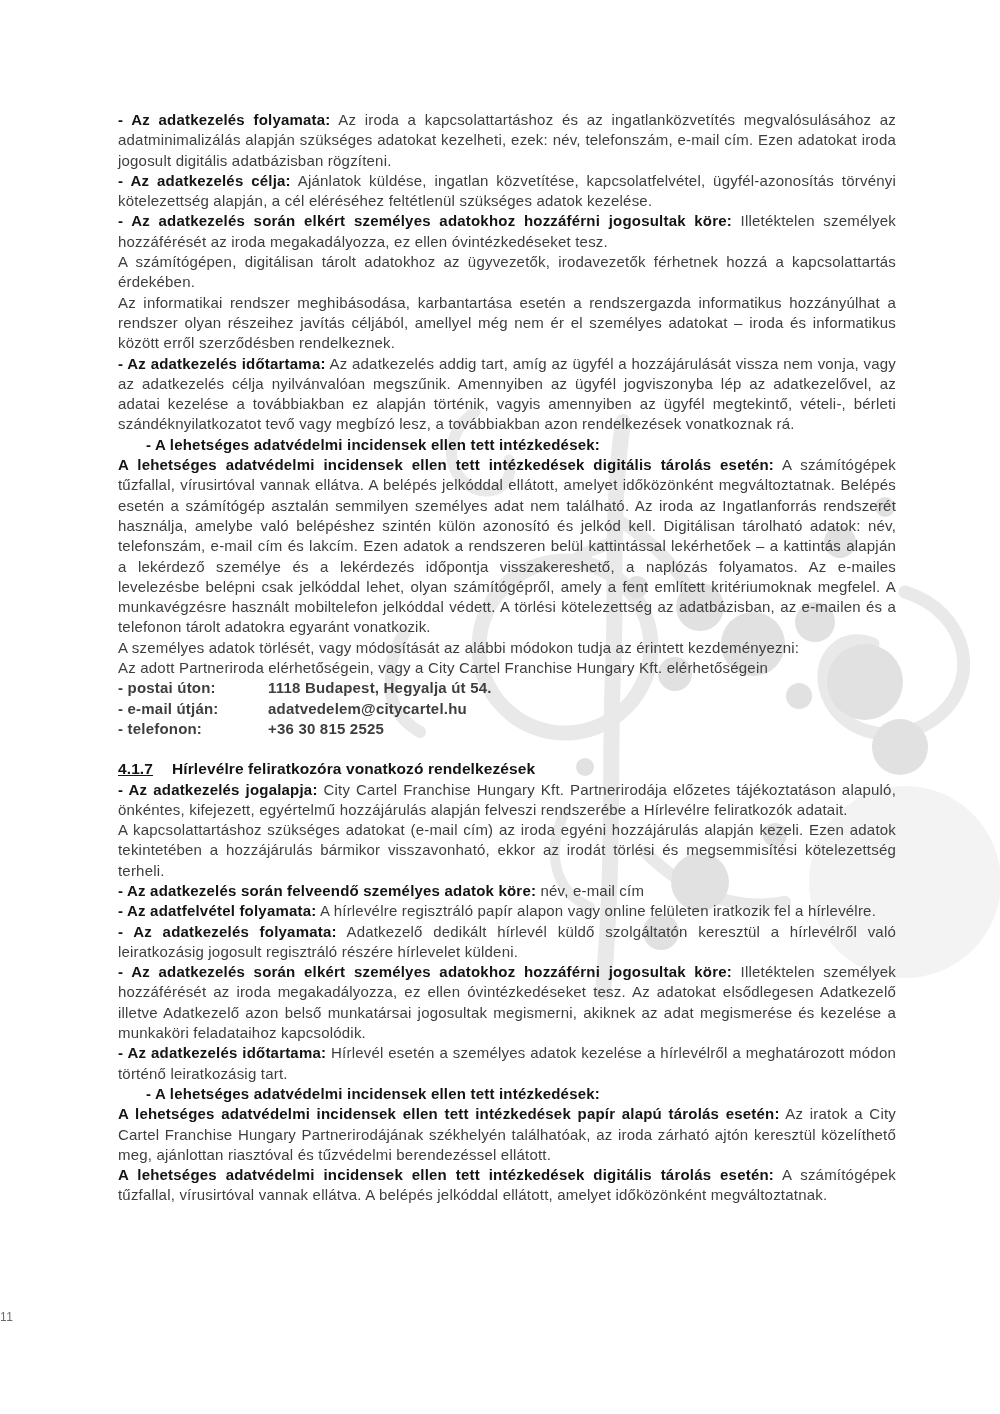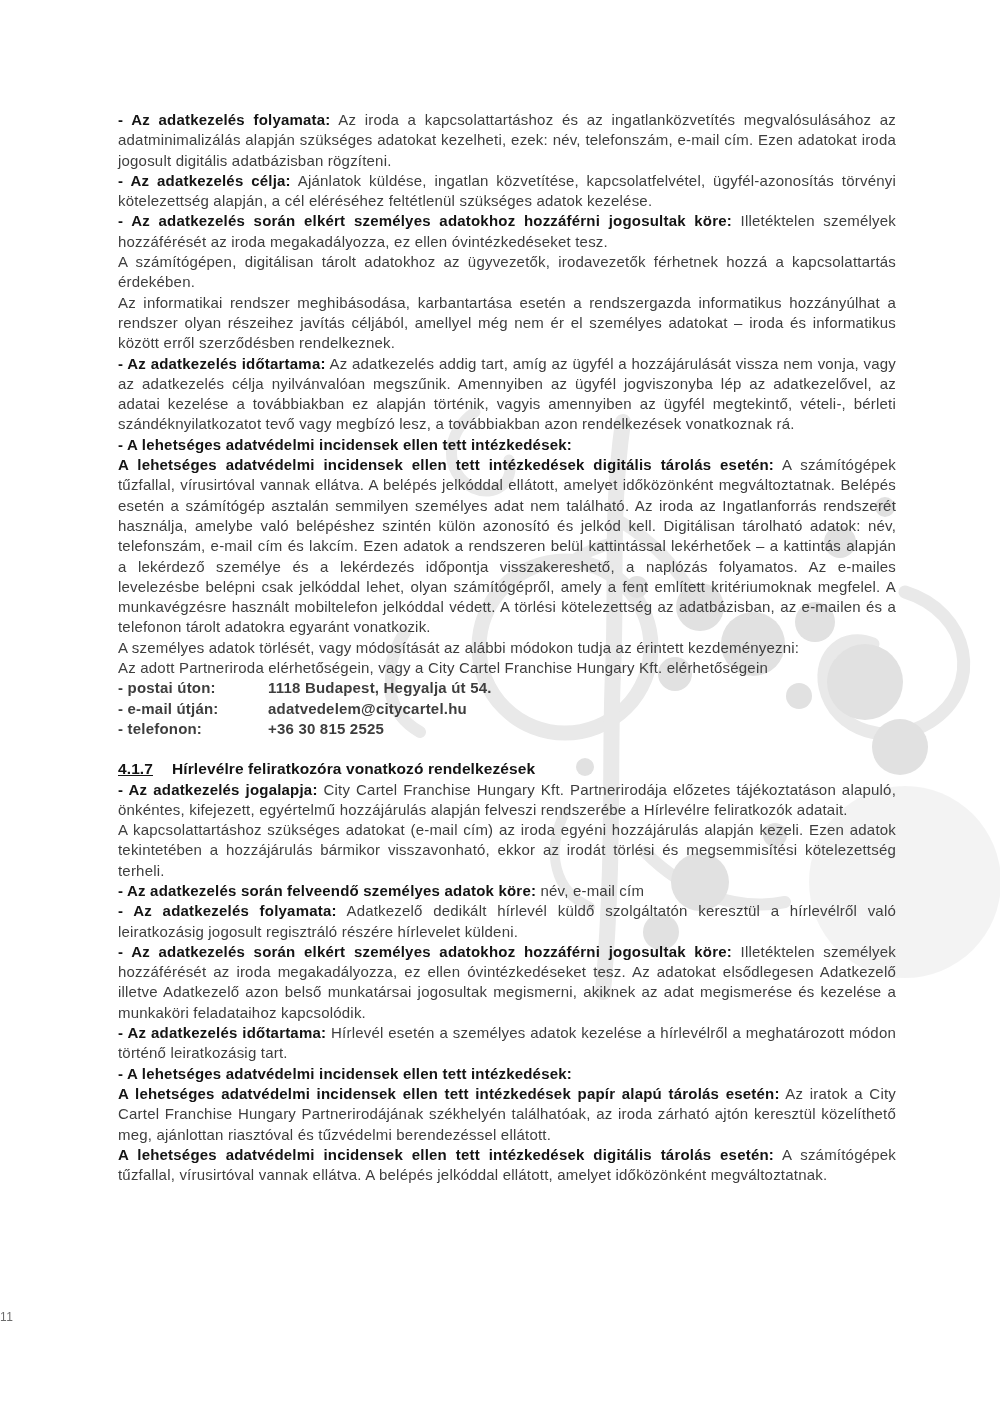--- a/index.html
+++ b/index.html
@@ -18,21 +18,21 @@
   }
   .content{
     position:absolute;left:118px;top:110px;width:778px;
     color:var(--body-text,#3e3e3e);
     font-size:15px;line-height:20.3px;letter-spacing:0.2px;
   }
   .para{margin:0;text-align:justify;}
   .para strong, .bold-line, .heading{
     color:var(--bold-text,#141414);font-weight:bold;
   }
-  .bold-line{text-align:left;}
+  .bold-line{text-align:left;margin-left:28px;}
   .contact{text-align:left;font-weight:bold;}
   .c-label{display:inline-block;width:150px;}
   .heading{
     margin:20px 0 0 0;font-size:15.5px;letter-spacing:0.1px;text-align:left;
   }
   .h-num{display:inline-block;width:54px;text-decoration:underline;}
   .footer{
     position:absolute;left:0;top:1310px;width:100%;
     text-align:left;font-size:12px;letter-spacing:0.5px;
     color:var(--footer-text,#6b6b6b);
@@ -91,20 +91,21 @@
       <p class="para"><strong>A lehetséges adatvédelmi incidensek ellen tett intézkedések digitális tárolás esetén:</strong> <span>A számítógépek tűzfallal, vírusirtóval vannak ellátva. A belépés jelkóddal ellátott, amelyet időközönként megváltoztatnak. Belépés esetén a számítógép asztalán semmilyen személyes adat nem található. Az iroda az Ingatlanforrás rendszerét használja, amelybe való belépéshez szintén külön azonosító és jelkód kell. Digitálisan tárolható adatok: név, telefonszám, e-mail cím és lakcím. Ezen adatok a rendszeren belül kattintással lekérhetőek – a kattintás alapján a lekérdező személye és a lekérdezés időpontja visszakereshető, a naplózás folyamatos. Az e-mailes levelezésbe belépni csak jelkóddal lehet, olyan számítógépről, amely a fent említett kritériumoknak megfelel. A munkavégzésre használt mobiltelefon jelkóddal védett. A törlési kötelezettség az adatbázisban, az e-mailen és a telefonon tárolt adatokra egyaránt vonatkozik.</span></p>
       <p class="para">A személyes adatok törlését, vagy módosítását az alábbi módokon tudja az érintett kezdeményezni:</p>
       <p class="para">Az adott Partneriroda elérhetőségein, vagy a City Cartel Franchise Hungary Kft. elérhetőségein</p>
       <p class="para contact"><span class="c-label">- postai úton:</span><span class="c-value">1118 Budapest, Hegyalja út 54.</span></p>
       <p class="para contact"><span class="c-label">- e-mail útján:</span><span class="c-value">adatvedelem@citycartel.hu</span></p>
       <p class="para contact"><span class="c-label">- telefonon:</span><span class="c-value">+36 30 815 2525</span></p>
       <p class="heading"><span class="h-num">4.1.7</span><span class="h-text">Hírlevélre feliratkozóra vonatkozó rendelkezések</span></p>
       <p class="para"><strong>- Az adatkezelés jogalapja:</strong> <span>City Cartel Franchise Hungary Kft. Partnerirodája előzetes tájékoztatáson alapuló, önkéntes, kifejezett, egyértelmű hozzájárulás alapján felveszi rendszerébe a Hírlevélre feliratkozók adatait.</span></p>
       <p class="para">A kapcsolattartáshoz szükséges adatokat (e-mail cím) az iroda egyéni hozzájárulás alapján kezeli. Ezen adatok tekintetében a hozzájárulás bármikor visszavonható, ekkor az irodát törlési és megsemmisítési kötelezettség terheli.</p>
       <p class="para"><strong>- Az adatkezelés során felveendő személyes adatok köre:</strong> <span>név, e-mail cím</span></p>
+      <p class="para"><strong>- Az adatfelvétel folyamata:</strong> <span>A hírlevélre regisztráló papír alapon vagy online felületen iratkozik fel a hírlevélre.</span></p>
       <p class="para"><strong>- Az adatkezelés folyamata:</strong> <span>Adatkezelő dedikált hírlevél küldő szolgáltatón keresztül a hírlevélről való leiratkozásig jogosult regisztráló részére hírlevelet küldeni.</span></p>
       <p class="para"><strong>- Az adatkezelés során elkért személyes adatokhoz hozzáférni jogosultak köre:</strong> <span>Illetéktelen személyek hozzáférését az iroda megakadályozza, ez ellen óvintézkedéseket tesz. Az adatokat elsődlegesen Adatkezelő illetve Adatkezelő azon belső munkatársai jogosultak megismerni, akiknek az adat megismerése és kezelése a munkaköri feladataihoz kapcsolódik.</span></p>
       <p class="para"><strong>- Az adatkezelés időtartama:</strong> <span>Hírlevél esetén a személyes adatok kezelése a hírlevélről a meghatározott módon történő leiratkozásig tart.</span></p>
       <p class="para bold-line">- A lehetséges adatvédelmi incidensek ellen tett intézkedések:</p>
       <p class="para"><strong>A lehetséges adatvédelmi incidensek ellen tett intézkedések papír alapú tárolás esetén:</strong> <span>Az iratok a City Cartel Franchise Hungary Partnerirodájának székhelyén találhatóak, az iroda zárható ajtón keresztül közelíthető meg, ajánlottan riasztóval és tűzvédelmi berendezéssel ellátott.</span></p>
       <p class="para"><strong>A lehetséges adatvédelmi incidensek ellen tett intézkedések digitális tárolás esetén:</strong> <span>A számítógépek tűzfallal, vírusirtóval vannak ellátva. A belépés jelkóddal ellátott, amelyet időközönként megváltoztatnak.</span></p>
     </div>
 
   <div class="footer">11</div>
 </div>

